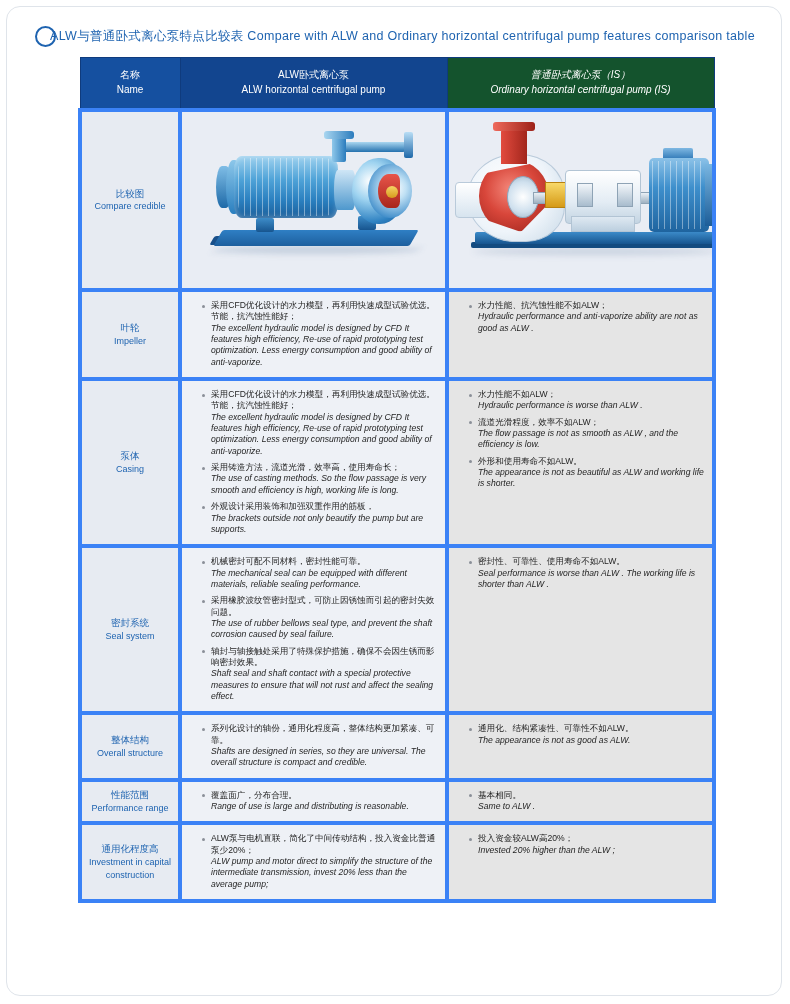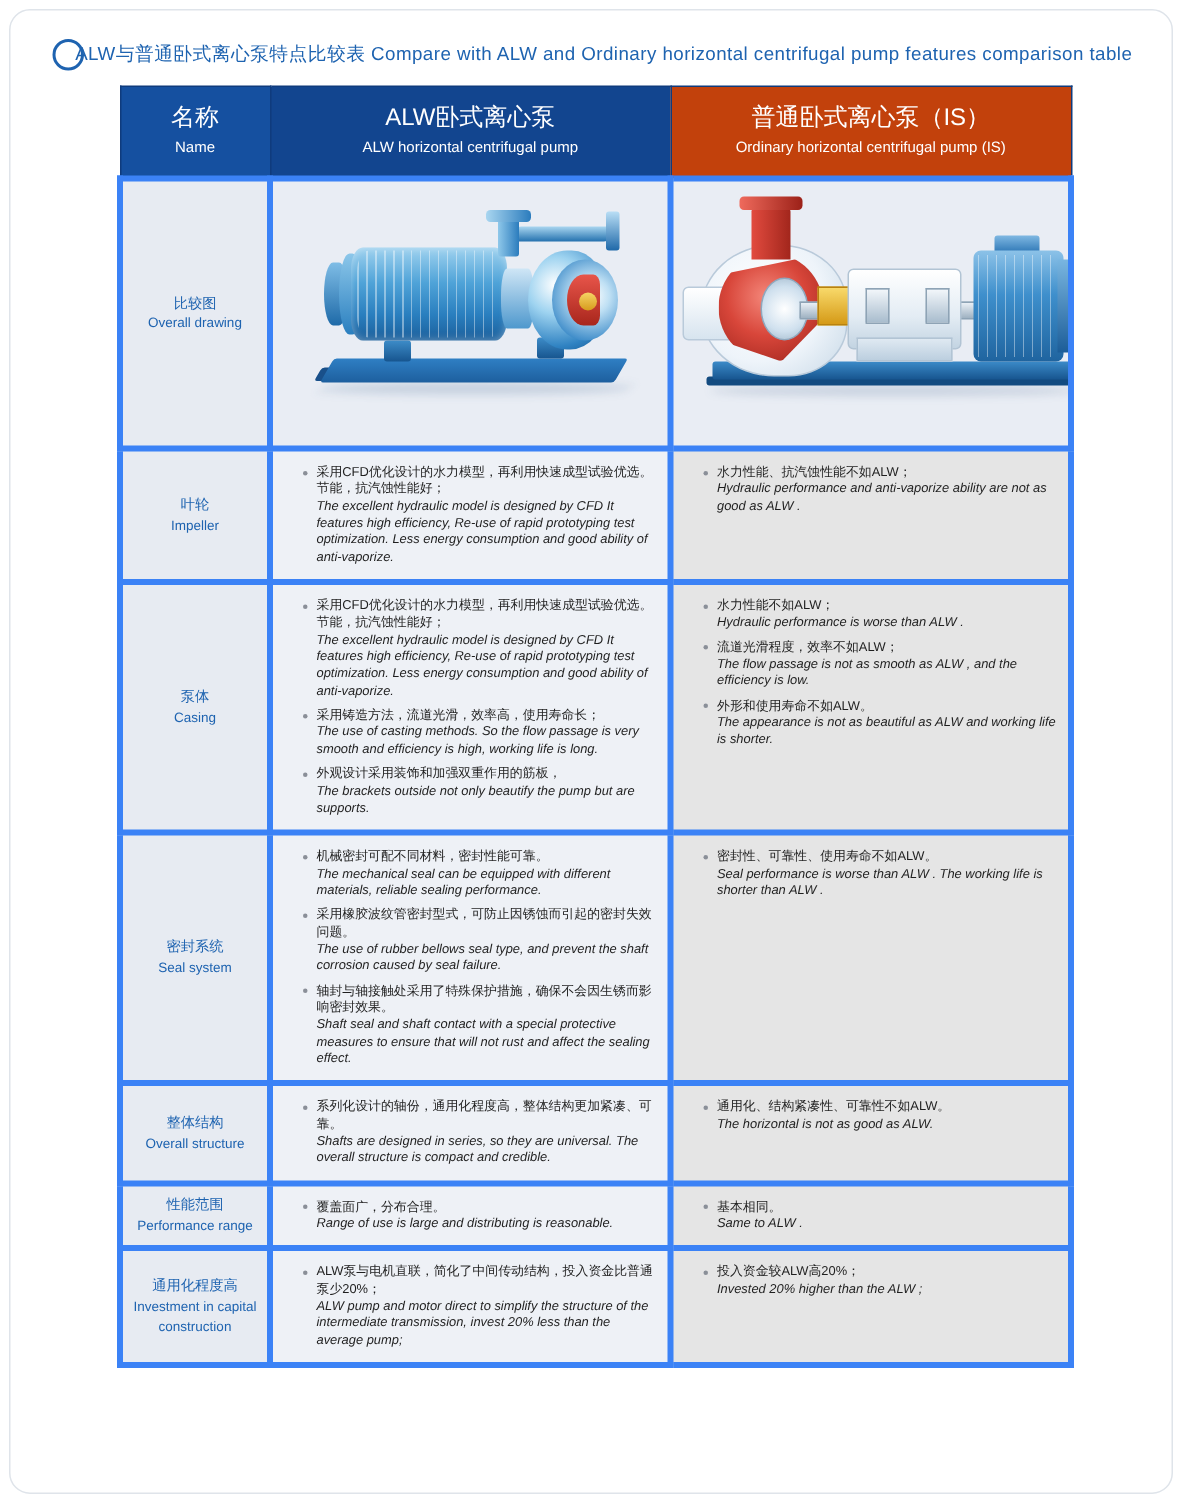--- a/index.html
+++ b/index.html
@@ -73,24 +73,24 @@
     background: #12458f;
     color: #ffffff;
     border: 1px solid #0f3b7d;
     padding: 9px 4px 11px;
     font-size: 10px;
     font-weight: normal;
     line-height: 1.5;
     text-align: center;
     vertical-align: middle;
   }
-  thead th .cn { display: block; font-size: 16px; }
+  thead th .cn { display: block; font-size: 10px; }
   thead th .en { display: block; font-size: 10px; }
   thead th.h0 { background: #1550a0; }
-  thead th.h2 { background: #c2410c; }
+  thead th.h2 { background: #14532d; font-style: italic; }
 
   td {
     border: 4px solid #3b82f6;
     vertical-align: top;
   }
   td.label {
     background: #e7ebf2;
     text-align: center;
     vertical-align: middle;
     color: #1e63b0;
@@ -409,21 +409,21 @@
           <span class="cn">普通卧式离心泵（IS）</span>
           <span class="en">Ordinary horizontal centrifugal pump (IS)</span>
         </th>
       </tr>
     </thead>
     <tbody>
 
       <tr>
         <td class="label">
           <span class="cn">比较图</span>
-          <span class="en">Overall drawing</span>
+          <span class="en">Compare credible</span>
         </td>
         <td class="imgcell">
           <div class="figure f1">
             <div class="shadow"></div>
             <div class="base2"></div>
             <div class="base"></div>
             <div class="foot1"></div>
             <div class="foot2"></div>
             <div class="fan"></div>
             <div class="motor-cap"></div>
@@ -568,21 +568,21 @@
             <li>
               <span class="cn-line">系列化设计的轴份，通用化程度高，整体结构更加紧凑、可靠。</span>
               <span class="en-line">Shafts are designed in series, so they are universal. The overall structure is compact and credible.</span>
             </li>
           </ul>
         </td>
         <td class="cell alt">
           <ul class="bullets">
             <li>
               <span class="cn-line">通用化、结构紧凑性、可靠性不如ALW。</span>
-              <span class="en-line">The horizontal is not as good as ALW.</span>
+              <span class="en-line">The appearance is not as good as ALW.</span>
             </li>
           </ul>
         </td>
       </tr>
 
       <tr>
         <td class="label">
           <span class="cn">性能范围</span>
           <span class="en">Performance range</span>
         </td>

